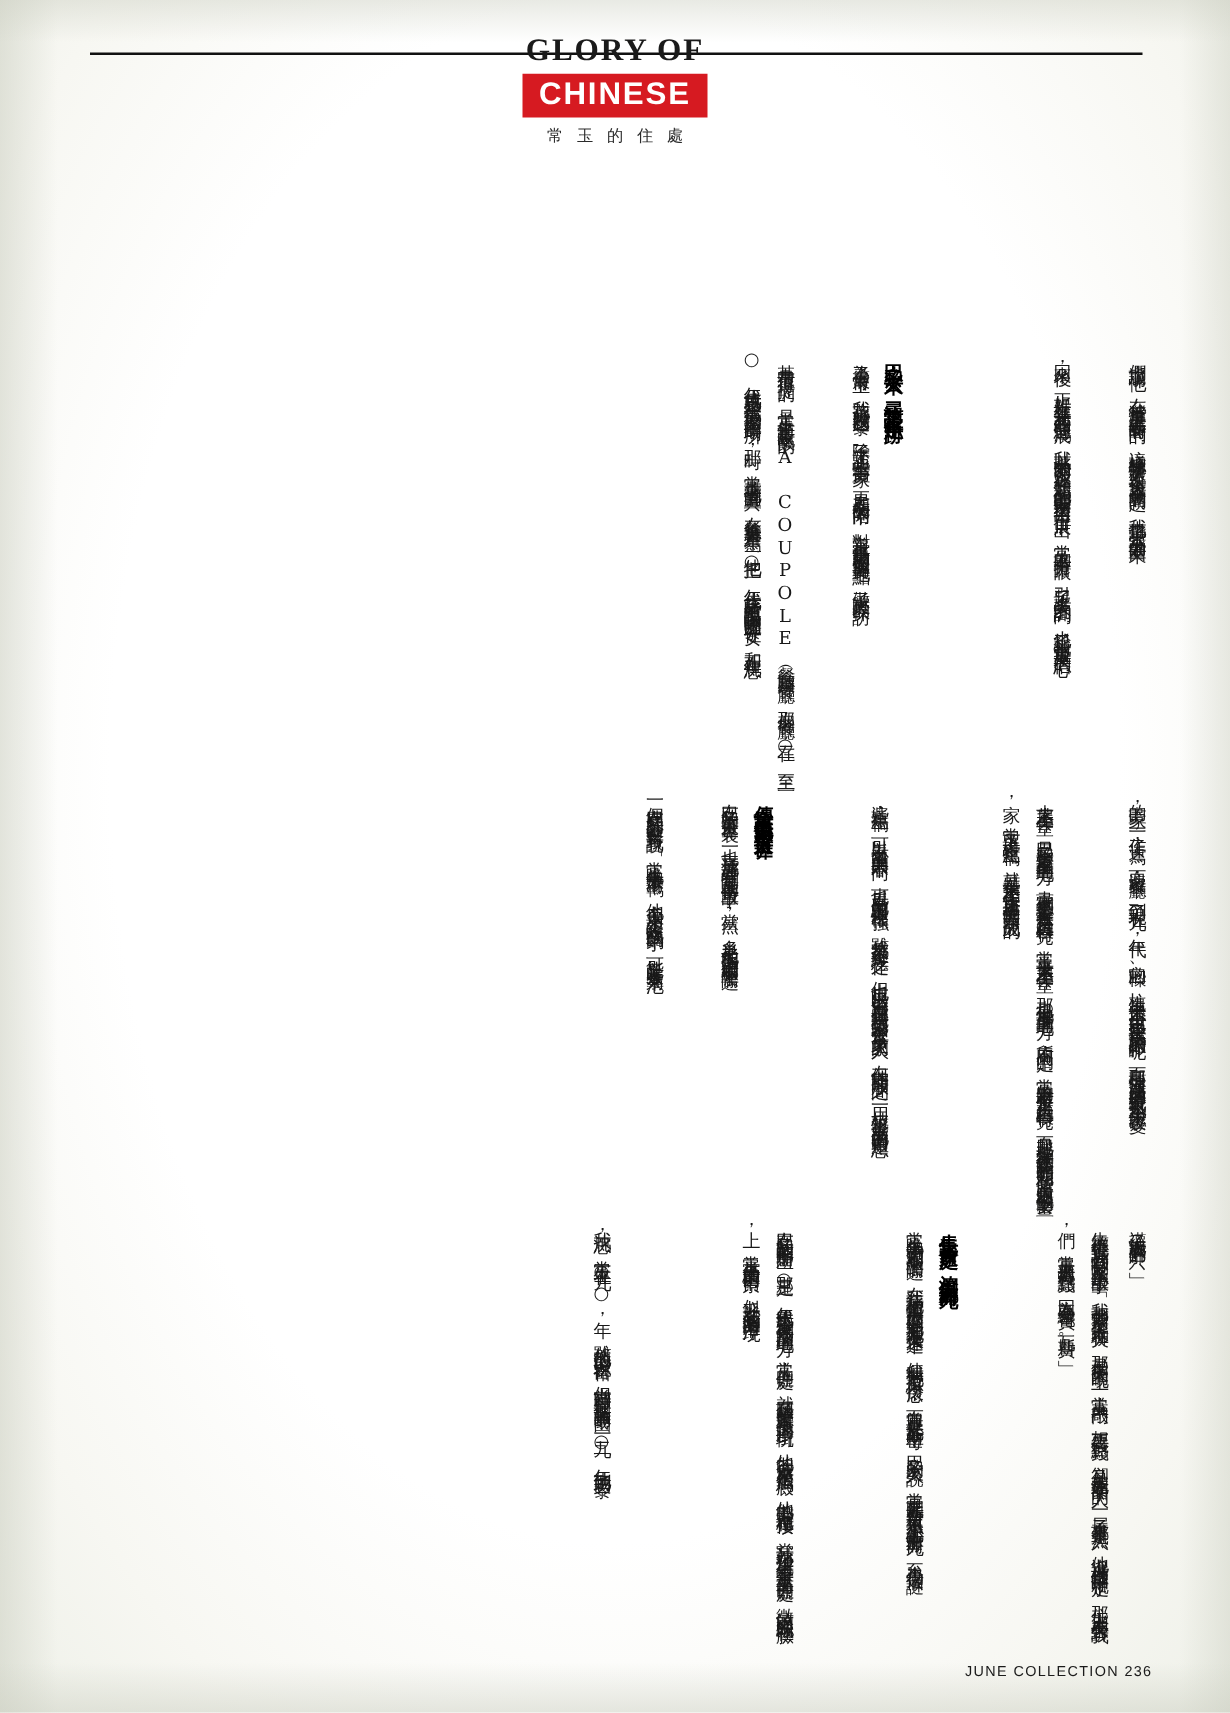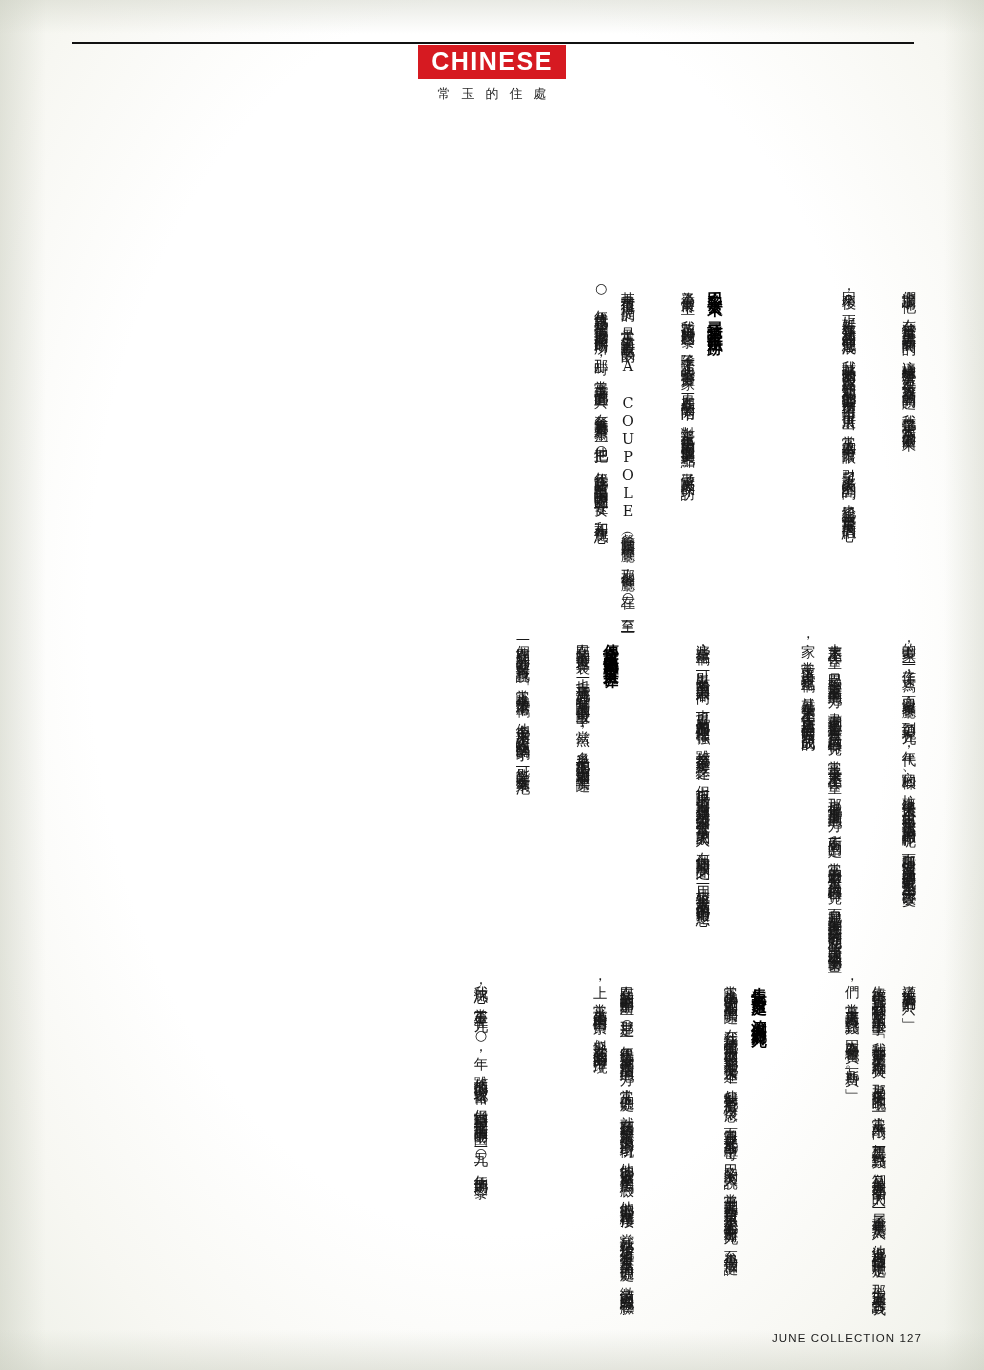--- a/index.html
+++ b/index.html
@@ -64,21 +64,21 @@
   }
   .masthead-badge {
     display: inline-block;
     background: #d61a21;
     color: #ffffff;
     font-family: "Liberation Sans", sans-serif;
     font-weight: bold;
     font-size: 25px;
     letter-spacing: 1.5px;
     padding: 3px 13px 5px 13px;
-    margin-top: 17px;
+    margin-top: 5px;
     line-height: 1.05;
     text-align: center;
   }
   .masthead-cn {
     margin-top: 6px;
     font-size: 13px;
     letter-spacing: 11px;
     color: #2b2b2b;
     font-family: "DejaVu Sans", "Liberation Sans", sans-serif;
     padding-left: 11px;
@@ -137,20 +137,21 @@
 <div class="page">
 
   <div class="edge-shade-left"></div>
   <div class="edge-shade-right"></div>
   <div class="edge-shade-top"></div>
   <div class="edge-shade-bottom"></div>
 
   <div class="rule-top"></div>
 
   <div class="masthead">
+    <div class="masthead-line1">GLORY OF</div>
     <div class="masthead-badge">CHINESE</div>
     <div class="masthead-cn">常玉的住處</div>
   </div>
 
   <div class="body-area">
 
     <div class="block g1" style="right:4px;">們說服了他，在台灣推常玉是需要時間的，這樣總算解決了一次要付大筆資金的問題，我也帶了六張常玉的畫回來。</div>
     <div class="block g1" style="right:64px;">回來後，正好趕上在新光三越的徐悲鴻展，我以其中的兩張放在「徐悲鴻和他的畫家朋友」項目中一併展出，常玉的畫十分搶眼，引起了許多人的詢問，也給了我主辦常玉展的信心。</div>
     <div class="block g1 heading" style="right:196px;">巴黎去來，尋訪常玉當年足跡</div>
     <div class="block g1" style="right:225px;">為了籌展常玉，我跑了好幾趟巴黎，除了走訪了一些華裔畫家，更在朋友的陪同下，對常玉當年活動的幾個重要地點，做了實際的探訪。</div>
@@ -165,15 +166,15 @@
 
     <div class="block g1" style="right:4px;top:712px;height:318px;">襪子洗衣服的那一只。」</div>
     <div class="block g1" style="right:34px;top:712px;height:318px;">朱德群也告訴我一個有關於常玉的小故事：「我和畫家朋友一群人在聊天，那是個冬天的晚上，常玉來敲門，想要借一點錢，卻又是個死要面子的人，一屋子裏都是熟人，他沒進來打個招呼就走了。那位主人朋友告訴我們，常玉是來週轉一點錢，因為要繳電費、瓦斯費。」</div>
     <div class="block g1 heading" style="right:152px;top:712px;height:318px;">生長富裕家庭、潦倒異鄉而死</div>
     <div class="block g1" style="right:182px;top:712px;height:318px;">常玉晚年的潦倒和不幸的際遇，在我造訪他生前常去的幾個地方和他友人追述下，使我對他有了一份懷念，而常玉是死於瓦斯中毒？巴黎的友人說，常玉是開瓦斯自殺還是不小心瓦斯中毒而死，至今仍是個謎。</div>
     <div class="block g1" style="right:286px;top:712px;height:318px;">在巴黎的蒙帕那斯區，那是三○年代巴黎畫家們最活躍的地方，常玉的住處，就在圓頂餐廳對街不遠的沙坑街，他的往處原來是個馬廄，他的畫室就在樓頂。當我站在沙坑街上看著常玉生前的住處，微涼的雨絲飄在臉上，常玉當年的窮困情景，似乎就在我的腦海中浮現。</div>
     <div class="block g1" style="right:432px;top:712px;height:318px;">我沈思，常玉生在一九○○年，雖然他的家境富裕，但當時卻是一個苦難的中國，一九二○年他到了巴黎</div>
 
   </div>
 
-  <div class="footer">JUNE COLLECTION 127</div>
+  <div class="footer">JUNE COLLECTION 236</div>
 
 </div>
 
 </body></html>

